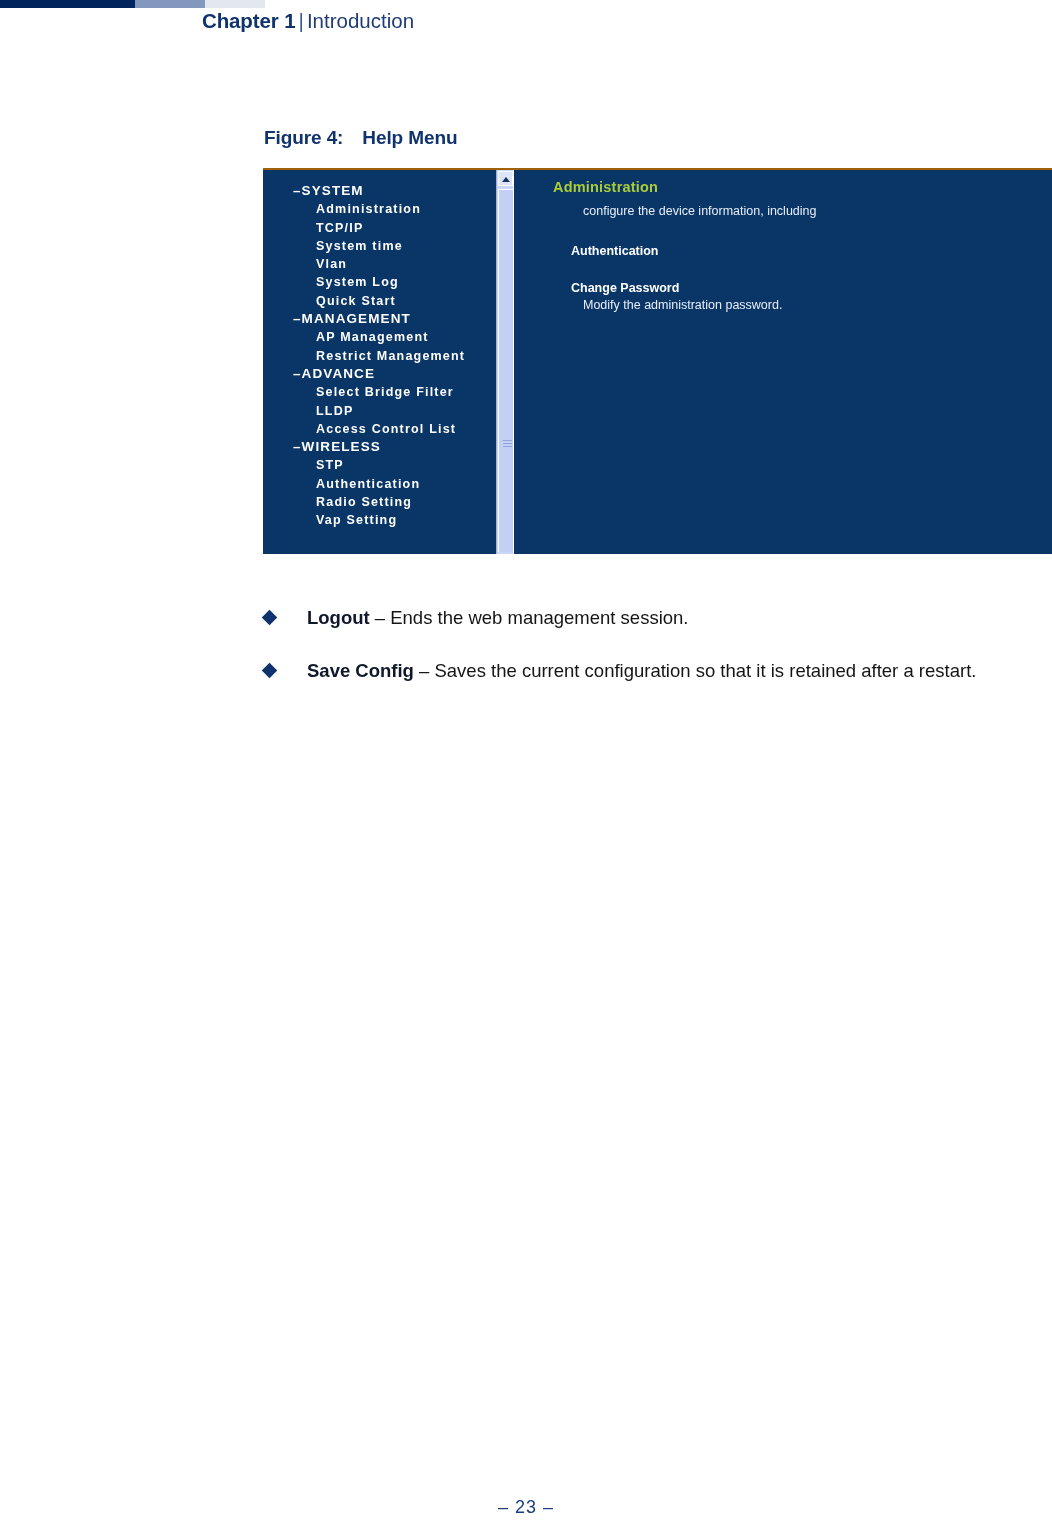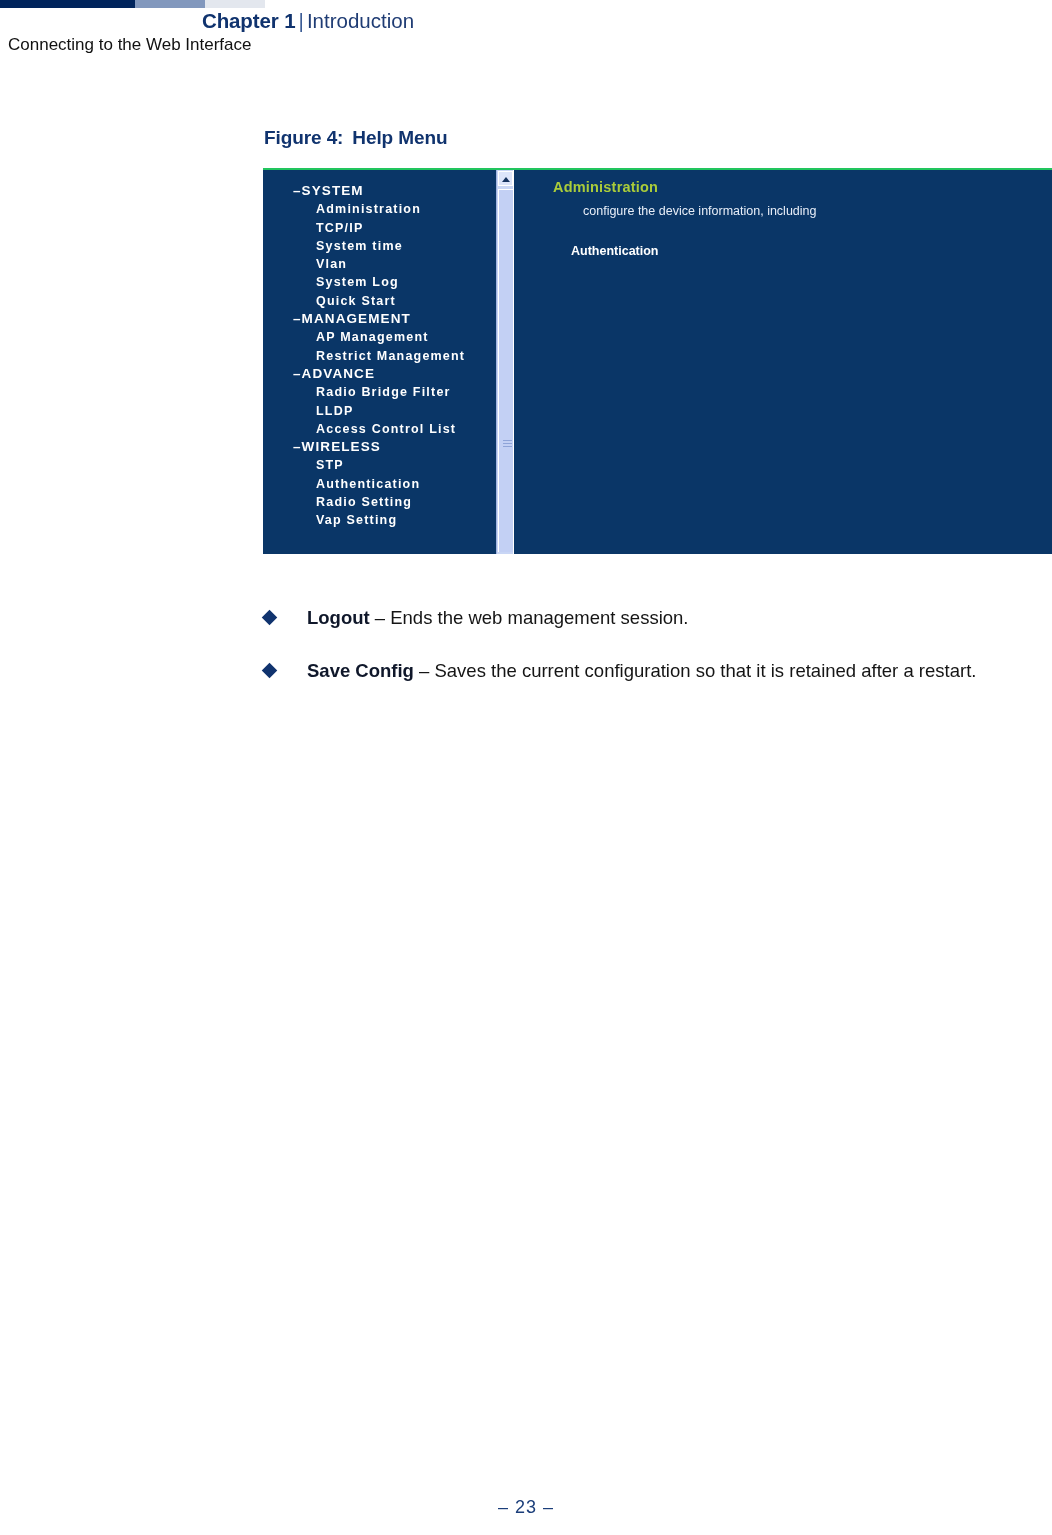--- a/index.html
+++ b/index.html
@@ -68,32 +68,32 @@
   .fig-caption {
     position: absolute;
     top: 127px;
     left: 264px;
     font-size: 19px;
     font-weight: bold;
     color: #10336e;
     white-space: nowrap;
     letter-spacing: -0.1px;
   }
-  .fig-caption .fig-num { margin-right: 9px; }
+  .fig-caption .fig-num { margin-right: 19px; }
 
   
   .shot {
     position: absolute;
     top: 168px;
     left: 263px;
     width: 789px;
     height: 386px;
     background: #0a3667;
     overflow: hidden;
-    border-top: 2px solid #22c55e;
+    border-top: 2px solid #a16207;
     box-sizing: border-box;
   }
 
   .shot-nav {
     position: absolute;
     top: 0; left: 0;
     width: 233px;
     height: 100%;
     background: #0a3667;
   }
@@ -258,21 +258,20 @@
   <div class="seg-dark"></div>
   <div class="seg-mid"></div>
   <div class="seg-light"></div>
   <div class="seg-blank"></div>
 </div>
 
 <div class="runhead">
   <div class="runhead-line1">
     <span class="runhead-chapter">Chapter 1</span><span class="runhead-pipe">|</span><span class="runhead-section">Introduction</span>
   </div>
-  <div class="runhead-line2">Connecting to the Web Interface</div>
 </div>
 
 <div class="fig-caption">
   <span class="fig-num">Figure 4:</span><span>Help Menu</span>
 </div>
 
 <div class="shot">
 
   <div class="shot-nav">
     <div class="nav-list" id="nav-list">
@@ -280,21 +279,21 @@
         <div class="nav-item">Administration</div>
         <div class="nav-item">TCP/IP</div>
         <div class="nav-item">System time</div>
         <div class="nav-item">Vlan</div>
         <div class="nav-item">System Log</div>
         <div class="nav-item">Quick Start</div>
         <div class="nav-group">–MANAGEMENT</div>
         <div class="nav-item">AP Management</div>
         <div class="nav-item">Restrict Management</div>
         <div class="nav-group">–ADVANCE</div>
-        <div class="nav-item">Radio Bridge Filter</div>
+        <div class="nav-item">Select Bridge Filter</div>
         <div class="nav-item">LLDP</div>
         <div class="nav-item">Access Control List</div>
         <div class="nav-group">–WIRELESS</div>
         <div class="nav-item">STP</div>
         <div class="nav-item">Authentication</div>
         <div class="nav-item">Radio Setting</div>
         <div class="nav-item">Vap Setting</div>
       </div>
   </div>
 
@@ -311,20 +310,24 @@
     </div>
   </div>
 
   <div class="shot-body">
     <div class="body-title">Administration</div>
     <div class="body-lead">configure the device information, including</div>
     <div id="help-sections">
         <div class="body-sec">
           <div class="body-sec-title">Authentication</div>
         </div>
+        <div class="body-sec">
+          <div class="body-sec-title">Change Password</div>
+          <div class="body-sec-desc">Modify the administration password.</div>
+        </div>
       </div>
   </div>
 
 </div>
 
 <div class="bullets" id="bullets">
     <div class="bullet-row"><span class="bullet-mark"></span><span class="bullet-term">Logout</span><span> – Ends the web management session.</span></div>
     <div class="bullet-row"><span class="bullet-mark"></span><span class="bullet-term">Save Config</span><span> – Saves the current configuration so that it is retained after a restart.</span></div>
   </div>
 

